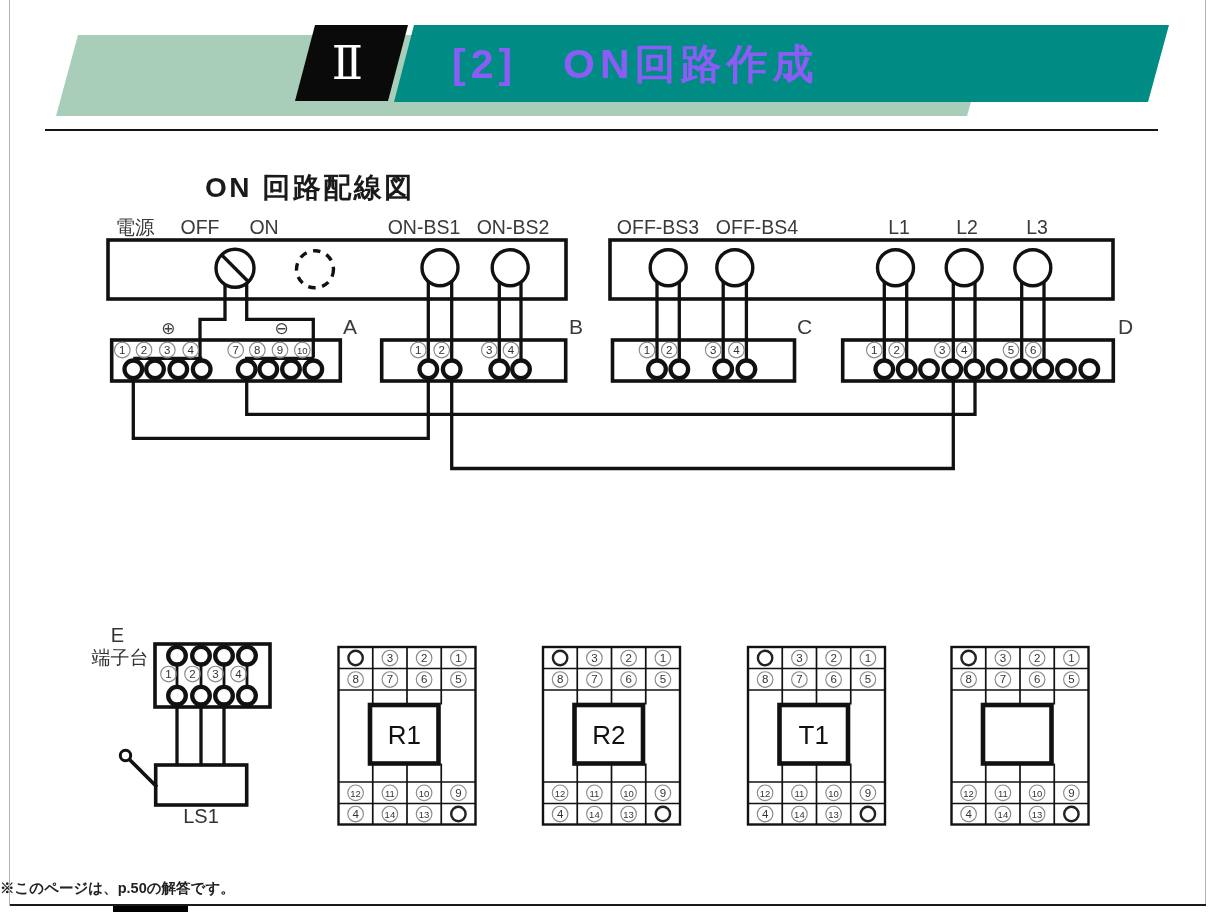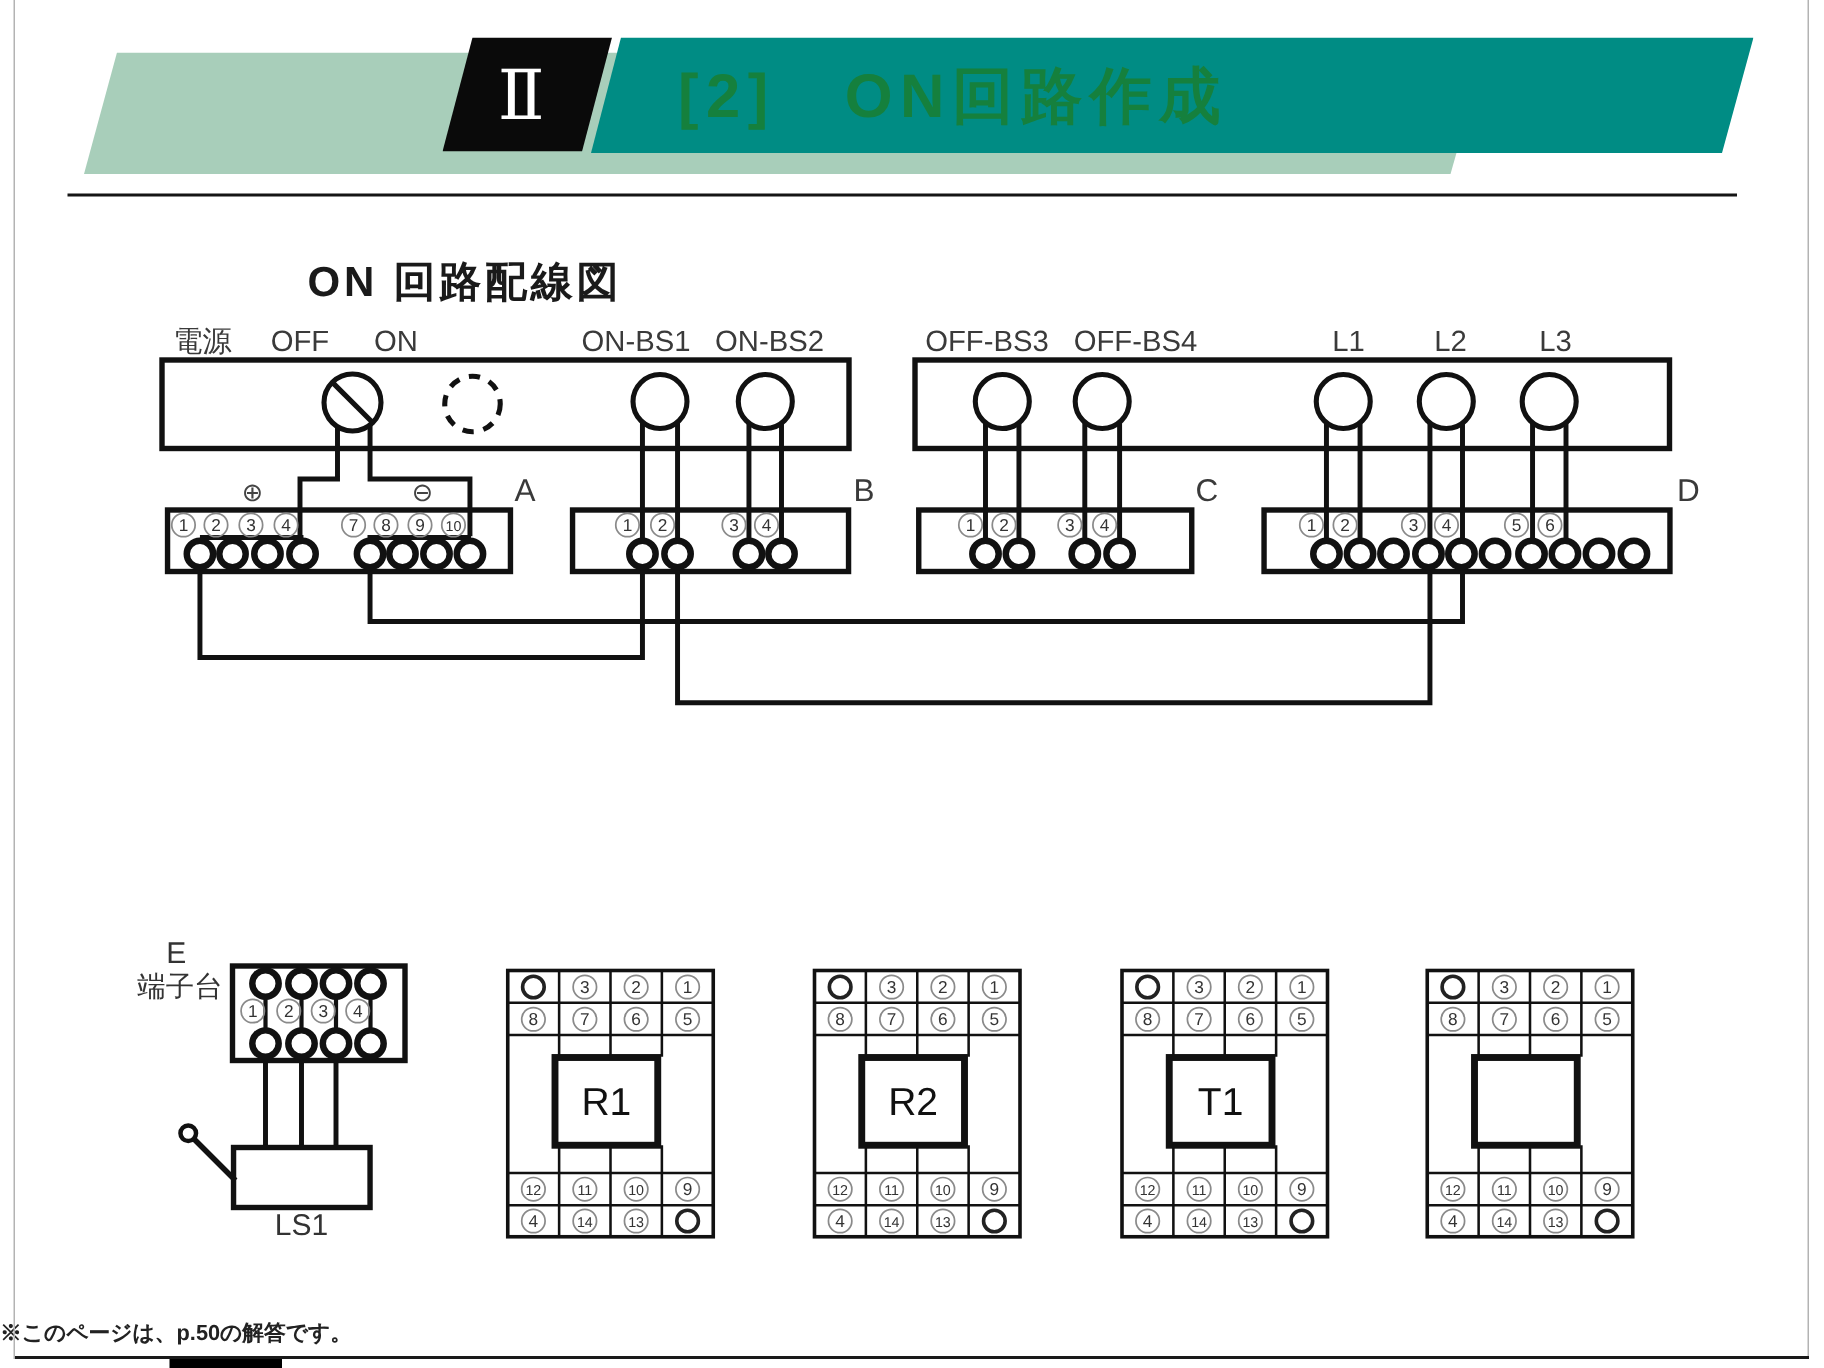--- a/index.html
+++ b/index.html
@@ -4,21 +4,21 @@
 <style>
   html,body{margin:0;padding:0;background:#fff;}
   body{font-family:"Liberation Sans",sans-serif;}
   .page{position:relative;width:1216px;height:912px;background:#fff;overflow:hidden;}
   .hdr-shape{position:absolute;inset:0;pointer-events:none;}
   .hdr-green{background:#a8ceba;clip-path:polygon(78px 35px,990px 35px,967px 116px,56px 116px);}
   .hdr-teal{background:#008c84;clip-path:polygon(414px 25px,1169px 25px,1148px 102px,394px 102px);}
   .hdr-black{background:#0a0a0a;clip-path:polygon(315px 25px,408px 25px,388px 101px,295px 101px);}
   .hdr-chapter{position:absolute;left:300px;top:27px;width:95px;height:72px;line-height:72px;
     text-align:center;color:#fff;font-family:"DejaVu Serif",serif;font-size:46px;}
-  .hdr-title{position:absolute;left:452px;top:27px;height:74px;line-height:74px;color:#15803d;
+  .hdr-title{position:absolute;left:452px;top:27px;height:74px;line-height:74px;color:#8b5cf6;
     font-size:41px;font-weight:bold;letter-spacing:5px;white-space:pre;}
   .hdr-rule{position:absolute;left:45px;top:129px;width:1113px;height:2px;background:#151515;}
   .edge-left{position:absolute;left:9px;top:0;width:1px;height:906px;background:#b3b3b3;}
   .edge-right{position:absolute;left:1205px;top:0;width:1px;height:906px;background:#b3b3b3;}
   .edge-bottom{position:absolute;left:10px;top:904px;width:1196px;height:2px;background:#1a1a1a;}
   .edge-tab{position:absolute;left:113px;top:906px;width:75px;height:6px;background:#000;}
   .footer{position:absolute;left:0;top:879px;width:1188px;display:flex;justify-content:flex-end;
     align-items:baseline;gap:26px;flex-direction:column;}
   .footer .note{font-size:14.5px;font-weight:bold;color:#222;}
   .footer .pageno{font-size:13.5px;font-weight:bold;color:#4c1d95;}

